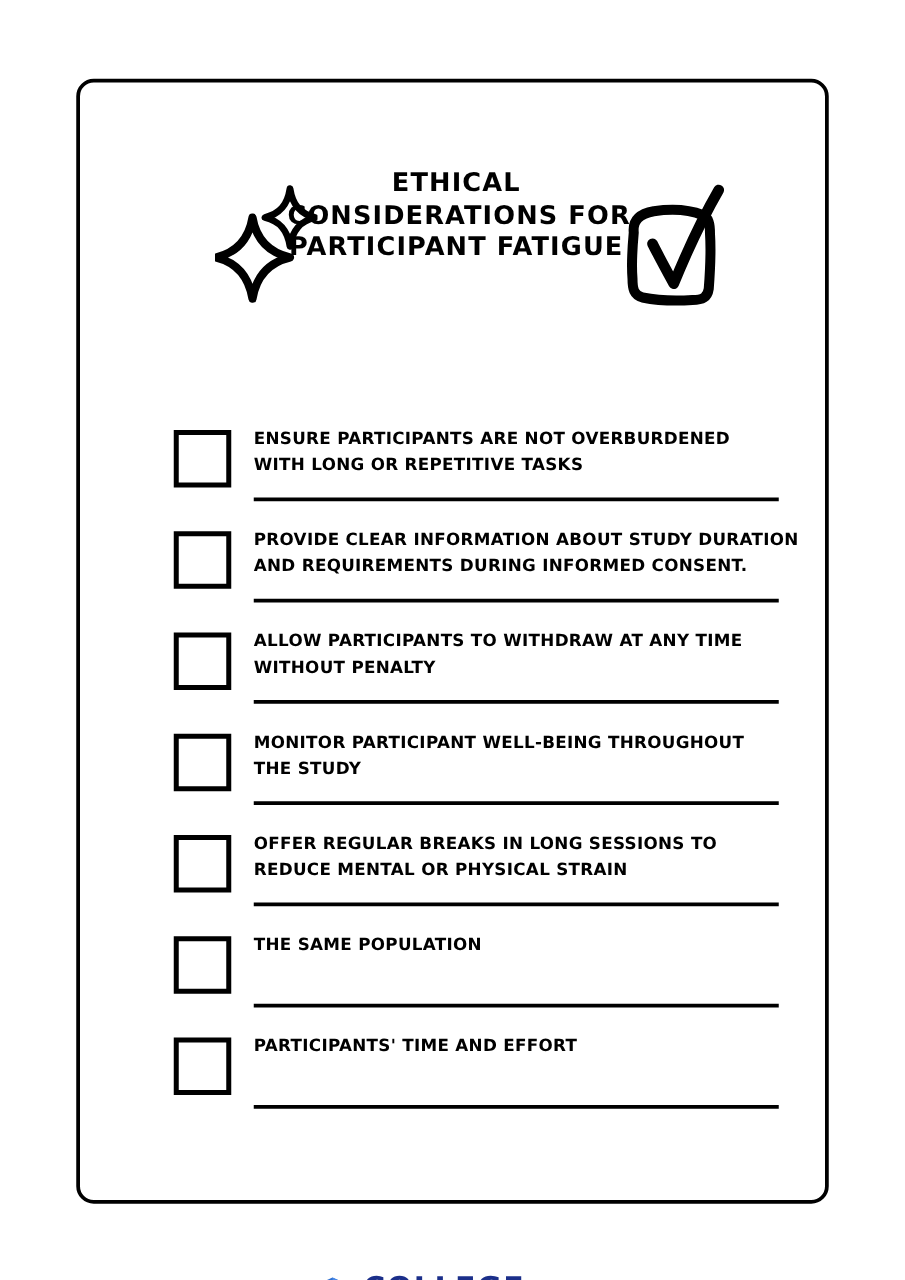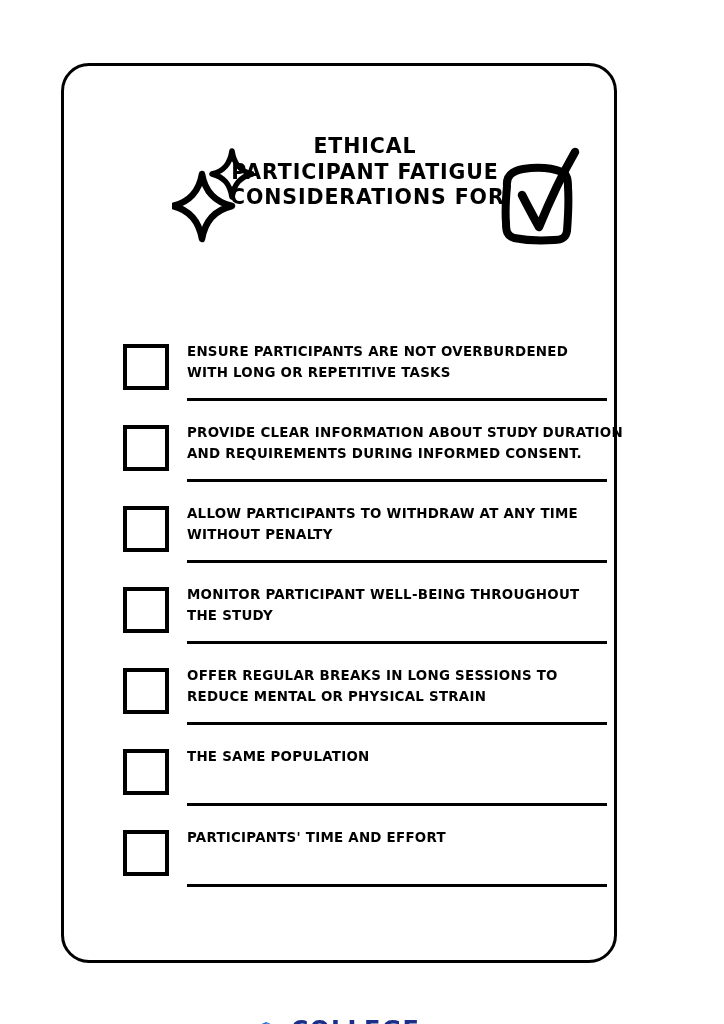--- a/index.html
+++ b/index.html
@@ -14,25 +14,25 @@
     overflow: hidden;
     font-family: "Liberation Sans", sans-serif;
     -webkit-font-smoothing: antialiased;
   }
 
   
   #checklist-card {
     position: absolute;
     left: 61px;
     top: 63px;
-    width: 556px;
+    width: 602px;
     height: 900px;
     box-sizing: border-box;
     border: 3px solid #000000;
-    border-radius: 28px;
+    border-radius: 14px;
     background: #ffffff;
   }
 
   
   #card-header {
     position: absolute;
     left: 0;
     top: 68px;
     width: 602px;
     height: 120px;
@@ -76,21 +76,21 @@
   
   #checklist-items {
     position: absolute;
     left: 0;
     top: 0;
     width: 602px;
     height: 900px;
   }
   .check-row {
     position: absolute;
-    left: 0;
+    left: 16px;
     width: 602px;
     height: 78px;
   }
   .checkbox {
     position: absolute;
     left: 59px;
     top: 3px;
     width: 46px;
     height: 46px;
     box-sizing: border-box;
@@ -169,22 +169,22 @@
       <svg viewBox="0 0 82 95" width="82" height="95" aria-hidden="true">
 
         <path d="M30 26 C33 44 43 54 60 58 C43 62 33 73 30 91 C27 73 17 62 1 58 C17 54 27 44 30 26 Z" fill="none" stroke="#000" stroke-width="6.5" stroke-linejoin="round"></path>
 
         <path d="M60 3 C62 16 68 23 80 26 C68 29 62 36 60 49 C58 36 52 29 40 26 C52 23 58 16 60 3 Z" fill="none" stroke="#000" stroke-width="5.5" stroke-linejoin="round"></path>
       </svg>
     </div>
 
     <div id="title-block">
       <span class="title-line">Ethical</span>
+      <span class="title-line">Considerations for</span>
       <span class="title-line">Participant Fatigue</span>
-      <span class="title-line">Considerations for</span>
     </div>
 
     <div id="checkmark-stamp">
       <svg viewBox="0 0 88 104" width="88" height="104" aria-hidden="true">
         <path d="M11 43 C10 33 16 28 27 26 C41 24 56 25 66 29 C71 31 72 36 72 44
                  C73 59 72 75 71 88 C70 95 66 97 58 97 C44 98 28 97 18 95
                  C11 93 10 88 10 80 C9 68 10 54 11 43 Z" fill="none" stroke="#000" stroke-width="8" stroke-linejoin="round" stroke-linecap="round"></path>
         <path d="M26 52 C31 62 37 73 43 84 C52 62 64 35 79 9" fill="none" stroke="#000" stroke-width="8.5" stroke-linecap="round" stroke-linejoin="round"></path>
       </svg>
     </div>

